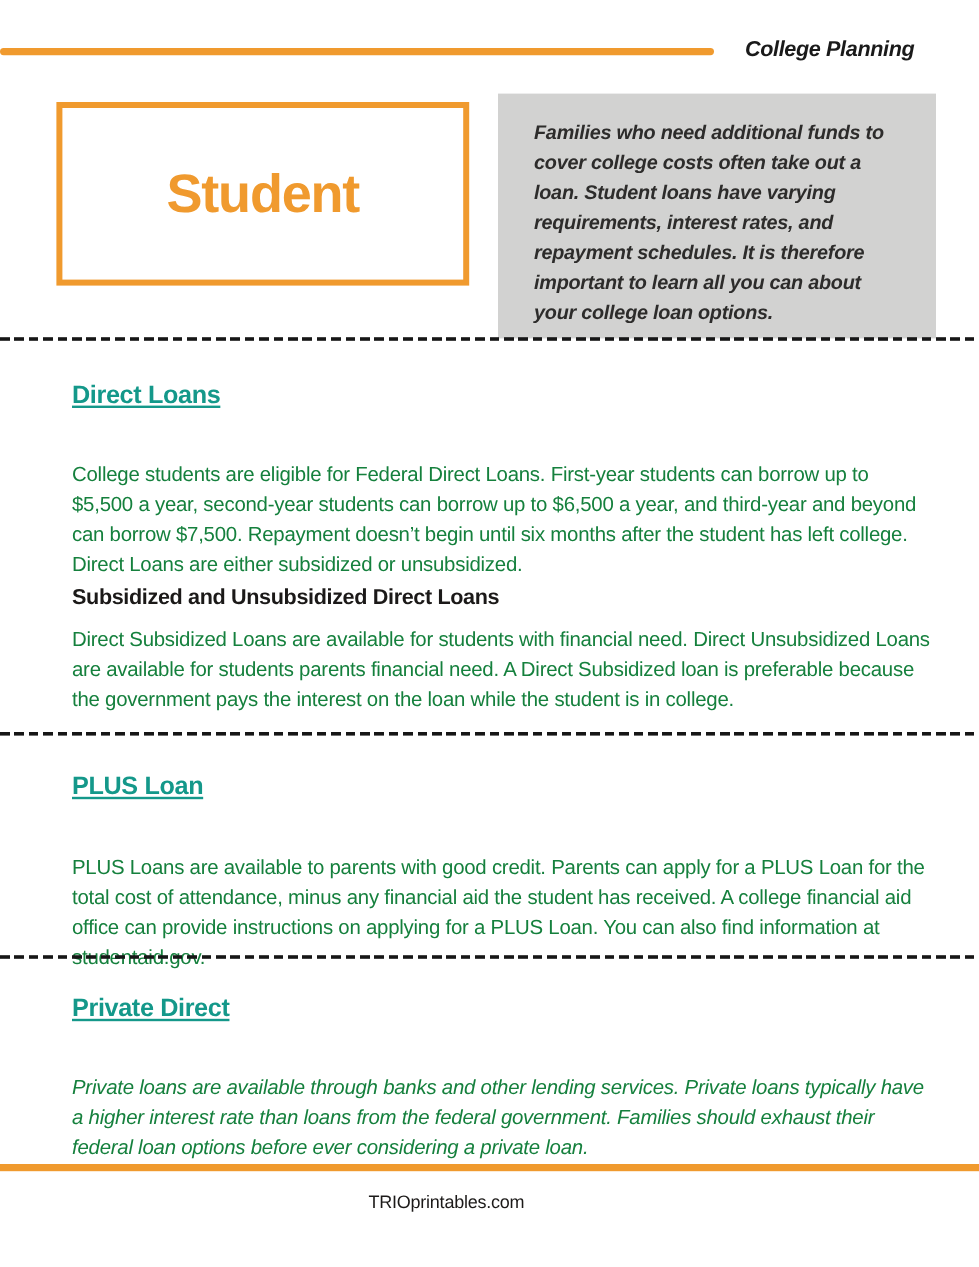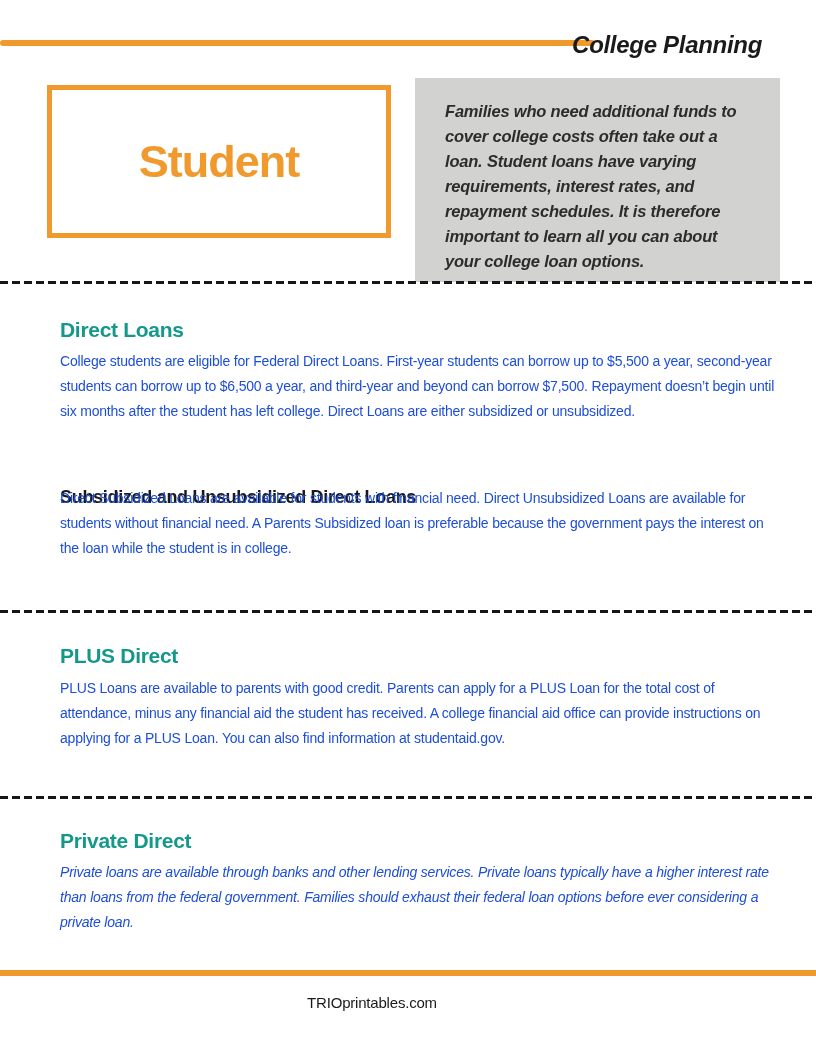--- a/index.html
+++ b/index.html
@@ -17,21 +17,21 @@
   .top-rule {
     position: absolute;
     left: 0; top: 40px;
     width: 595px; height: 6px;
     background: #f09a2e;
     border-radius: 3px;
   }
   .eyebrow {
     position: absolute;
     top: 31px; right: 54px;
-    font-size: 24px;
+    font-size: 18px;
     font-weight: bold;
     font-style: italic;
     color: #1a1a1a;
     letter-spacing: -0.3px;
   }
 
   
   .title-box {
     position: absolute;
     left: 47px; top: 85px;
@@ -88,38 +88,40 @@
   .divider-3 { top: 796px; }
 
   
   .section-heading {
     position: absolute;
     left: 60px;
     font-size: 21px;
     font-weight: bold;
     color: #14988a;
     letter-spacing: -0.3px;
+    text-decoration: underline;
   }
   .sub-heading {
     position: absolute;
     left: 60px;
     font-size: 18px;
     font-weight: bold;
     color: #1b1918;
     letter-spacing: -0.3px;
     margin-top: 28px;
   }
   .body-text {
     position: absolute;
     left: 60px;
     width: 716px;
-    font-size: 14px;
+    font-size: 17px;
     line-height: 25px;
-    color: #1d4ed8;
+    color: #15803d;
     letter-spacing: -0.2px;
+    margin-top: 34px;
   }
   .h-direct  { top: 318px; }
   .p-direct  { top: 349px; }
   .h-sub     { top: 459px; }
   .p-sub     { top: 486px; }
   .h-plus    { top: 644px; }
   .p-plus    { top: 676px; }
   .h-private { top: 829px; }
   .p-private { top: 860px; font-style: italic; }
 
@@ -152,25 +154,25 @@
 
 <div class="intro-box">
   <div class="intro-text">Families who need additional funds to cover college costs often take out a loan. Student loans have varying requirements, interest rates, and repayment schedules. It is therefore important to learn all you can about your college loan options.</div>
 </div>
 
 <div class="divider divider-1"></div>
 
 <div class="section-heading h-direct">Direct Loans</div>
 <div class="body-text p-direct">College students are eligible for Federal Direct Loans. First-year students can borrow up to $5,500 a year, second-year students can borrow up to $6,500 a year, and third-year and beyond can borrow $7,500. Repayment doesn’t begin until six months after the student has left college. Direct Loans are either subsidized or unsubsidized.</div>
 <div class="sub-heading h-sub">Subsidized and Unsubsidized Direct Loans</div>
-<div class="body-text p-sub">Direct Subsidized Loans are available for students with financial need. Direct Unsubsidized Loans are available for students without financial need. A Parents Subsidized loan is preferable because the government pays the interest on the loan while the student is in college.</div>
+<div class="body-text p-sub">Direct Subsidized Loans are available for students with financial need. Direct Unsubsidized Loans are available for students parents financial need. A Direct Subsidized loan is preferable because the government pays the interest on the loan while the student is in college.</div>
 
 <div class="divider divider-2"></div>
 
-<div class="section-heading h-plus">PLUS Direct</div>
+<div class="section-heading h-plus">PLUS Loan</div>
 <div class="body-text p-plus">PLUS Loans are available to parents with good credit. Parents can apply for a PLUS Loan for the total cost of attendance, minus any financial aid the student has received. A college financial aid office can provide instructions on applying for a PLUS Loan. You can also find information at studentaid.gov.</div>
 
 <div class="divider divider-3"></div>
 
 <div class="section-heading h-private">Private Direct</div>
 <div class="body-text p-private">Private loans are available through banks and other lending services. Private loans typically have a higher interest rate than loans from the federal government. Families should exhaust their federal loan options before ever considering a private loan.</div>
 
 <div class="footer-rule"></div>
 <div class="footer-text">TRIOprintables.com</div>
 

